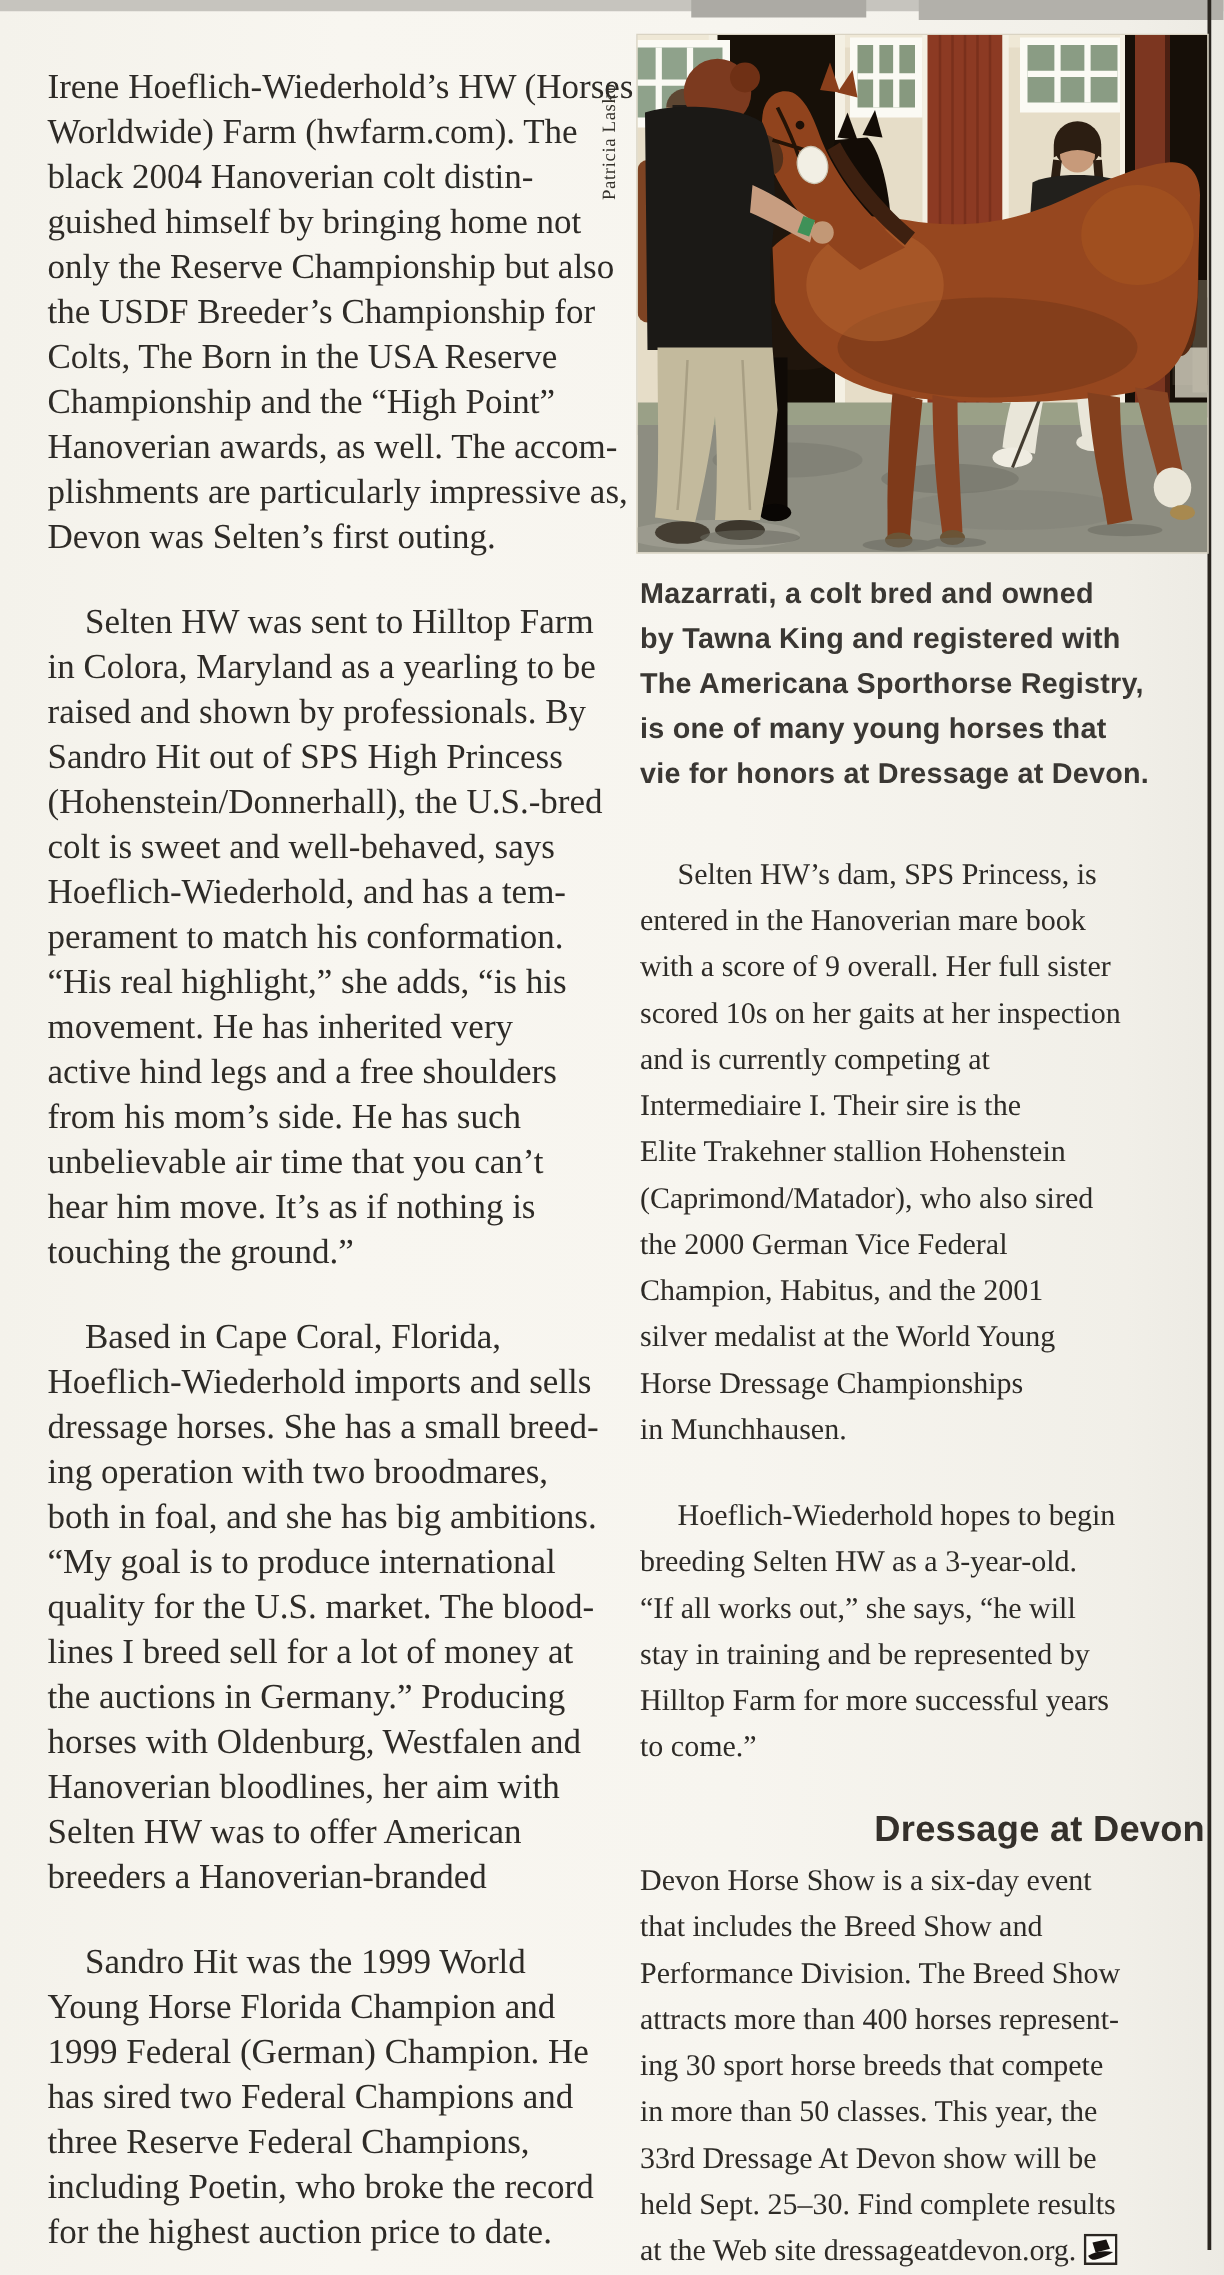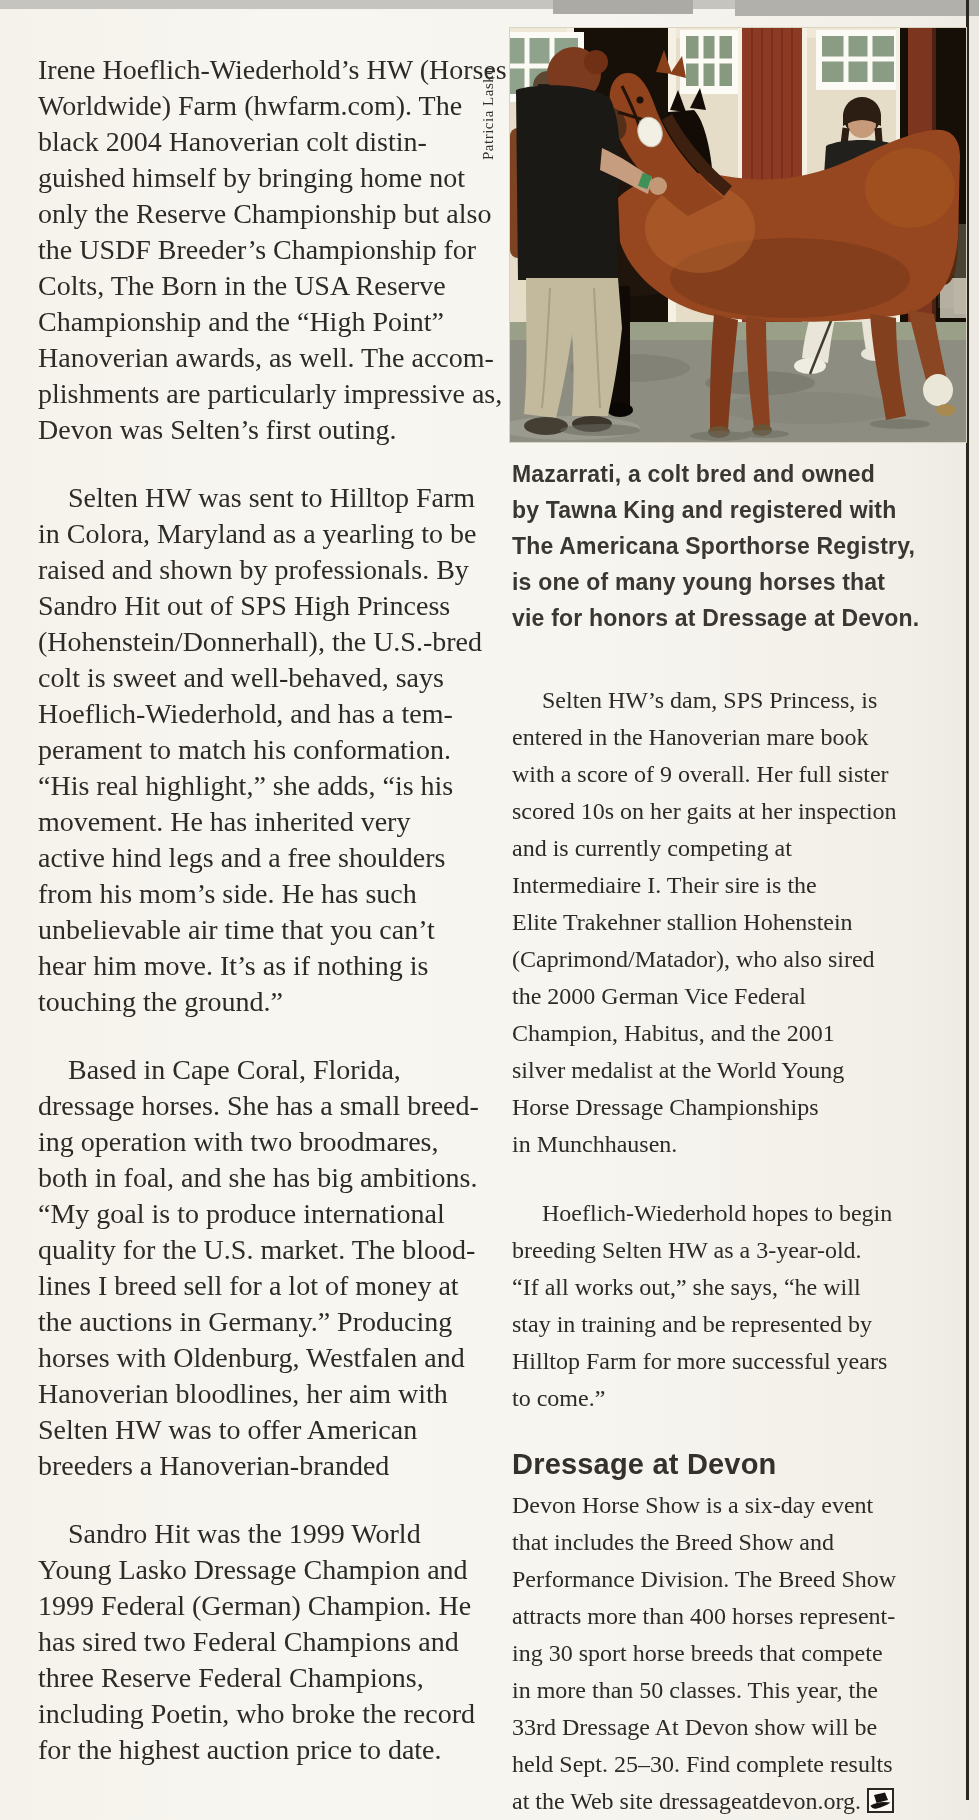--- a/index.html
+++ b/index.html
@@ -43,20 +43,21 @@
   .caption {
     position:absolute; left:512px; top:456px; width:452px;
     font-family:"Liberation Sans", sans-serif; font-weight:700;
     font-size:23px; line-height:36px; letter-spacing:0.2px; color:#3a3733;
   }
 
   .heading {
     font-family:"Liberation Sans", sans-serif; font-weight:700;
     font-size:29px; line-height:34px; letter-spacing:0.2px; color:#34302b;
     margin:30px 0 6px 0;
+    text-align:right;
   }
   .endline { white-space:nowrap; }
   .endmark { display:inline-block; width:27px; height:25px; margin-left:6px; vertical-align:-4px; }
 </style>
 </head>
 <body>
 
 <div class="page">
 
   <div class="scan-strip">
@@ -243,35 +244,36 @@
         <div class="line">“His real highlight,” she adds, “is his</div>
         <div class="line">movement. He has inherited very</div>
         <div class="line">active hind legs and a free shoulders</div>
         <div class="line">from his mom’s side. He has such</div>
         <div class="line">unbelievable air time that you can’t</div>
         <div class="line">hear him move. It’s as if nothing is</div>
         <div class="line">touching the ground.”</div>
       </div>
     <div class="para indent">
         <div class="line">Based in Cape Coral, Florida,</div>
+        <div class="line">Hoeflich-Wiederhold imports and sells</div>
         <div class="line">dressage horses. She has a small breed-</div>
         <div class="line">ing operation with two broodmares,</div>
         <div class="line">both in foal, and she has big ambitions.</div>
         <div class="line">“My goal is to produce international</div>
         <div class="line">quality for the U.S. market. The blood-</div>
         <div class="line">lines I breed sell for a lot of money at</div>
         <div class="line">the auctions in Germany.” Producing</div>
         <div class="line">horses with Oldenburg, Westfalen and</div>
         <div class="line">Hanoverian bloodlines, her aim with</div>
         <div class="line">Selten HW was to offer American</div>
         <div class="line">breeders a Hanoverian-branded</div>
       </div>
     <div class="para indent">
         <div class="line">Sandro Hit was the 1999 World</div>
-        <div class="line">Young Lasko Dressage Champion and</div>
+        <div class="line">Young Horse Florida Champion and</div>
         <div class="line">1999 Federal (German) Champion. He</div>
         <div class="line">has sired two Federal Champions and</div>
         <div class="line">three Reserve Federal Champions,</div>
         <div class="line">including Poetin, who broke the record</div>
         <div class="line">for the highest auction price to date.</div>
       </div>
   </div>
 
   <div class="col-right">
     <div class="para indent">

